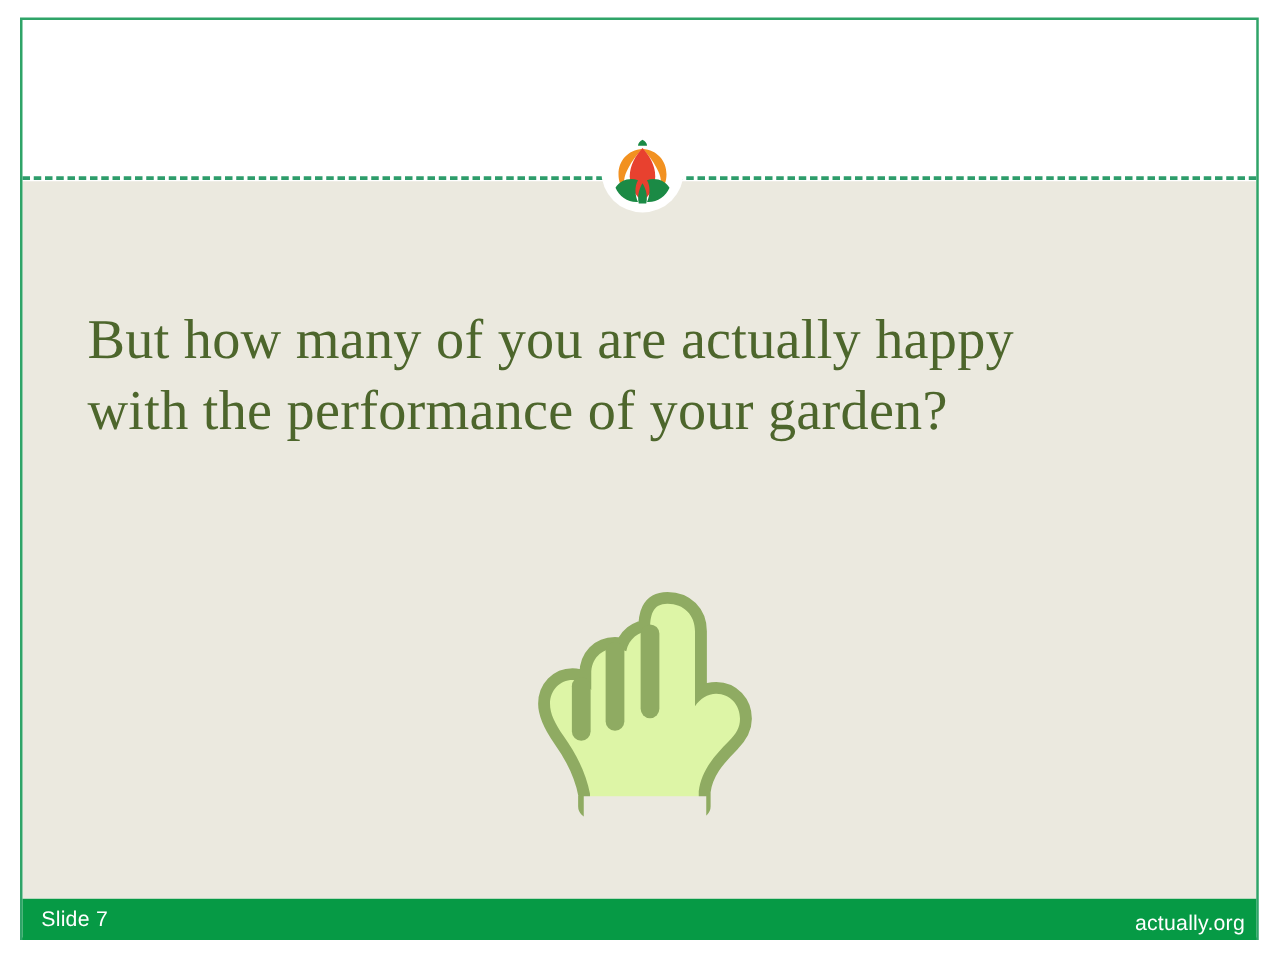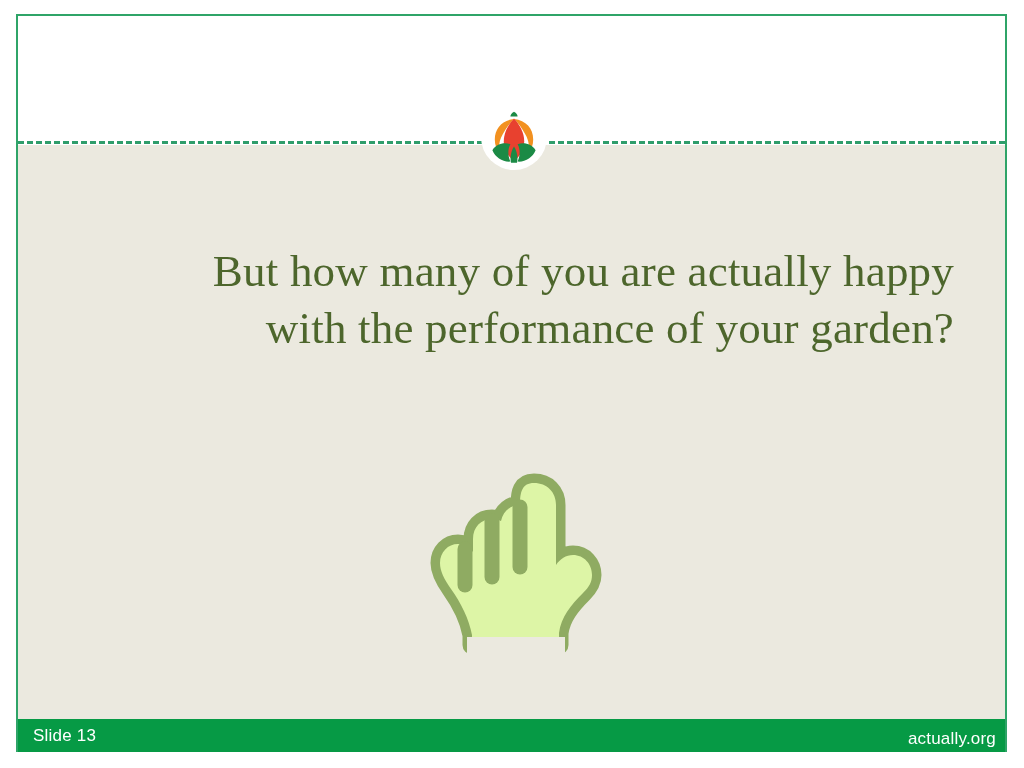--- a/index.html
+++ b/index.html
@@ -78,21 +78,21 @@
     justify-content: center;
   }
   #logo-badge svg { display: block; }
 
   
   #title {
     position: absolute;
     left: 70px;
     top: 243px;
     width: 884px;
-    text-align: right;
+    text-align: left;
     font-family: "Liberation Serif", "DejaVu Serif", serif;
     font-size: 45px;
     line-height: 57px;
     color: #4d662c;
     letter-spacing: 0.2px;
     white-space: pre-line;
   }
 
   
   #hand {
@@ -198,16 +198,16 @@
 
       <path d="M101 58 L101 118" stroke="#8fab62" stroke-width="15" stroke-linecap="round" fill="none"></path>
       <path d="M73 72 L73 128" stroke="#8fab62" stroke-width="15" stroke-linecap="round" fill="none"></path>
       <path d="M46 100 L46 136" stroke="#8fab62" stroke-width="15" stroke-linecap="round" fill="none"></path>
 
       <rect x="48" y="188" width="98" height="20" fill="#ebe9df"></rect>
     </svg>
   </div>
 
   <div id="footer"></div>
-  <div id="slide-number">Slide 13</div>
+  <div id="slide-number">Slide 7</div>
   <div id="site-url">actually.org</div>
 
 </div>
 
 </body></html>

